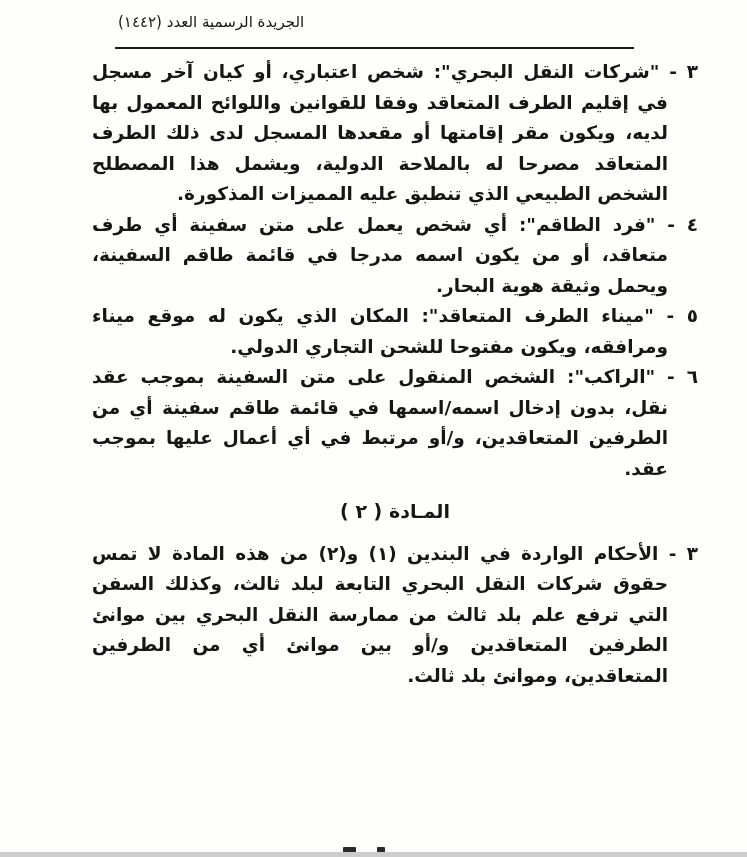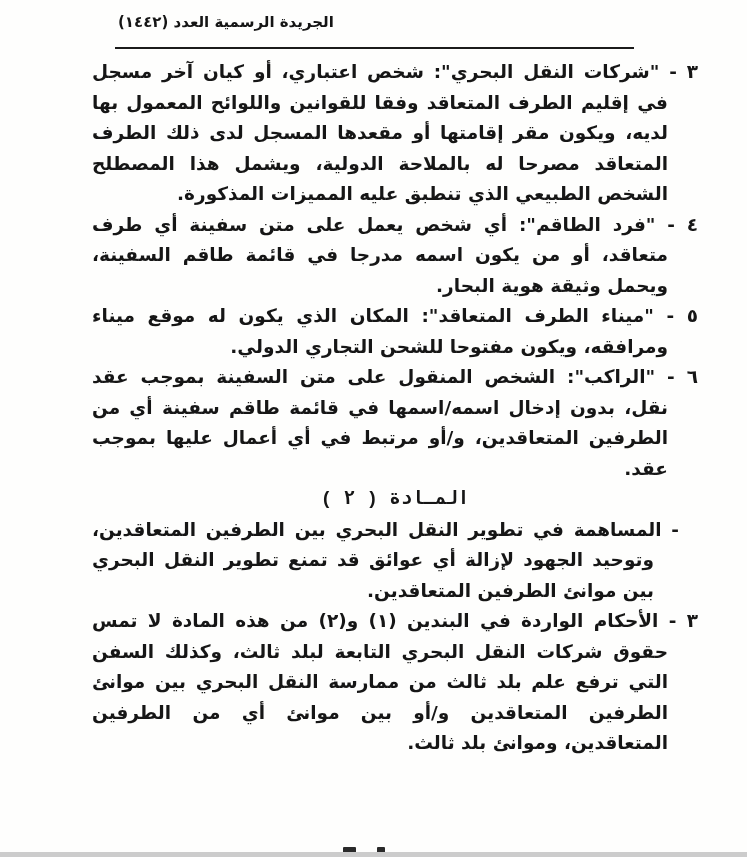--- a/index.html
+++ b/index.html
@@ -19,21 +19,21 @@
     inset: 0;
     background: #fefefd;
   }
   .header-title {
     position: absolute;
     top: 13px;
     left: 118px;
     direction: rtl;
     white-space: nowrap;
     font-size: 15px;
-    font-weight: 700;
+    font-weight: 400;
     color: #151515;
     letter-spacing: 0;
   }
   .header-rule {
     position: absolute;
     top: 47px;
     left: 115px;
     width: 519px;
     height: 2px;
     background: #1b1b1b;
@@ -56,27 +56,26 @@
     padding-right: 30px;
     text-indent: -30px;
   }
   p.item.sub {
     margin-right: 19px;
     padding-right: 25px;
     text-indent: -25px;
   }
   .article-heading,
   .article-title {
-    margin: 0;
+    margin: 12px;
     text-align: center;
     font-size: 19px;
     font-weight: 700;
     line-height: 30.5px;
     color: #161616;
-    font-family: Liberation Mono, monospace;
   }
   .article-title {
     font-size: 20px;
   }
   .footer-marks {
     position: absolute;
     top: 847px;
     left: 343px;
     width: 50px;
     height: 7px;
@@ -114,21 +113,20 @@
     <p class="item">٤ - "فرد الطاقم": أي شخص يعمل على متن سفينة أي طرف متعاقد، أو من يكون اسمه مدرجا في قائمة طاقم السفينة، ويحمل وثيقة هوية البحار.</p>
 
     <p class="item">٥ - "ميناء الطرف المتعاقد": المكان الذي يكون له موقع ميناء ومرافقه، ويكون مفتوحا للشحن التجاري الدولي.</p>
 
     <p class="item">٦ - "الراكب": الشخص المنقول على متن السفينة بموجب عقد نقل، بدون إدخال اسمه/اسمها في قائمة طاقم سفينة أي من الطرفين المتعاقدين، و/أو مرتبط في أي أعمال عليها بموجب عقد.</p>
 
     <h2 class="article-heading">المـادة ( ٢ )</h2>
 
 
 
-    <p class="item sub">- المساهمة في تطوير النقل البحري بين الطرفين المتعاقدين، وتوحيد الجهود لإزالة أي عوائق قد تمنع تطوير النقل البحري بين موانئ الطرفين المتعاقدين.</p>
 
 
 
     <p class="item">٣ - الأحكام الواردة في البندين (١) و(٢) من هذه المادة لا تمس حقوق شركات النقل البحري التابعة لبلد ثالث، وكذلك السفن التي ترفع علم بلد ثالث من ممارسة النقل البحري بين موانئ الطرفين المتعاقدين و/أو بين موانئ أي من الطرفين المتعاقدين، وموانئ بلد ثالث.</p>
 
   </main>
 
   <div class="footer-marks">
       <i></i>
       <i></i>

